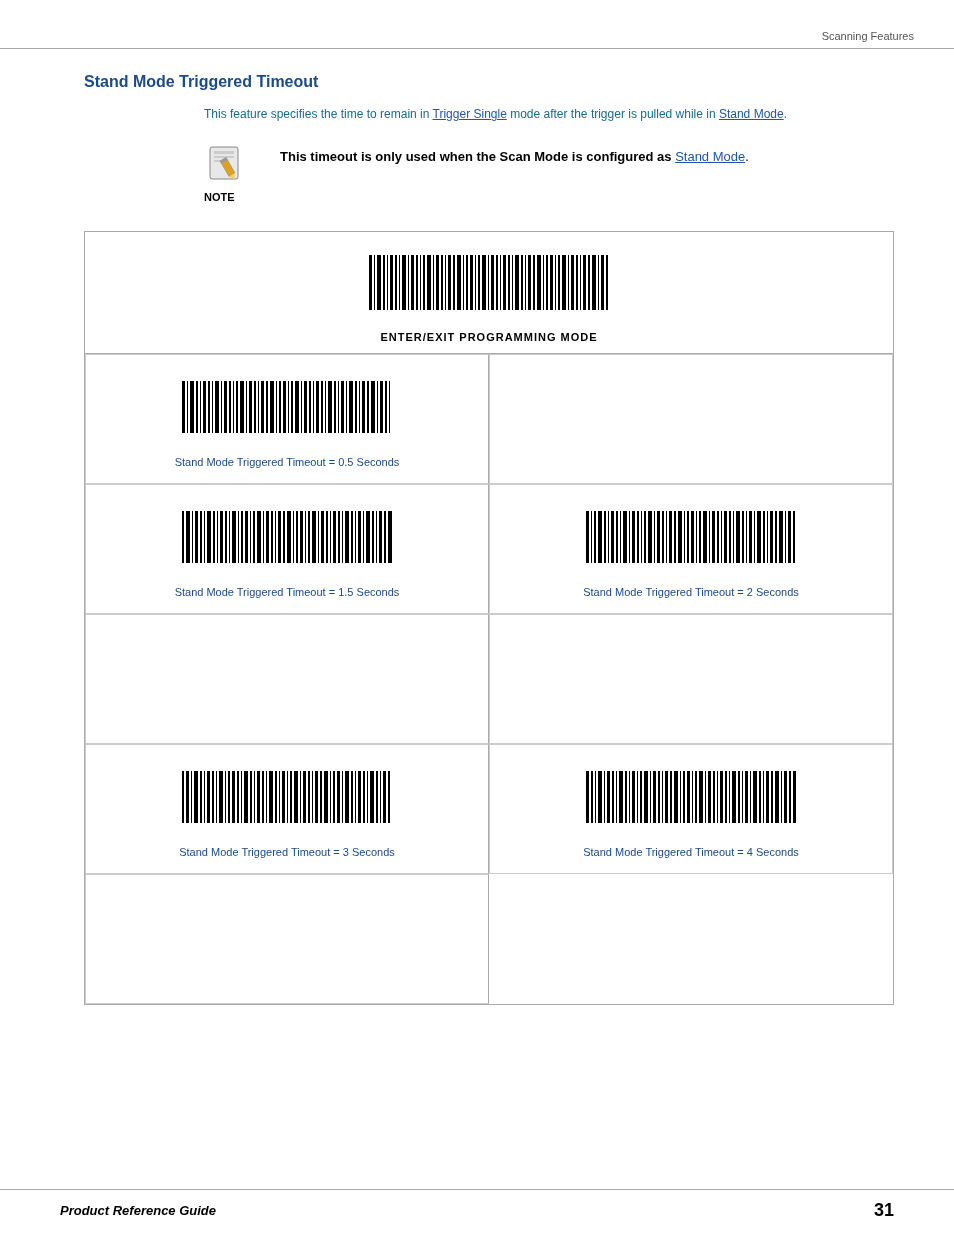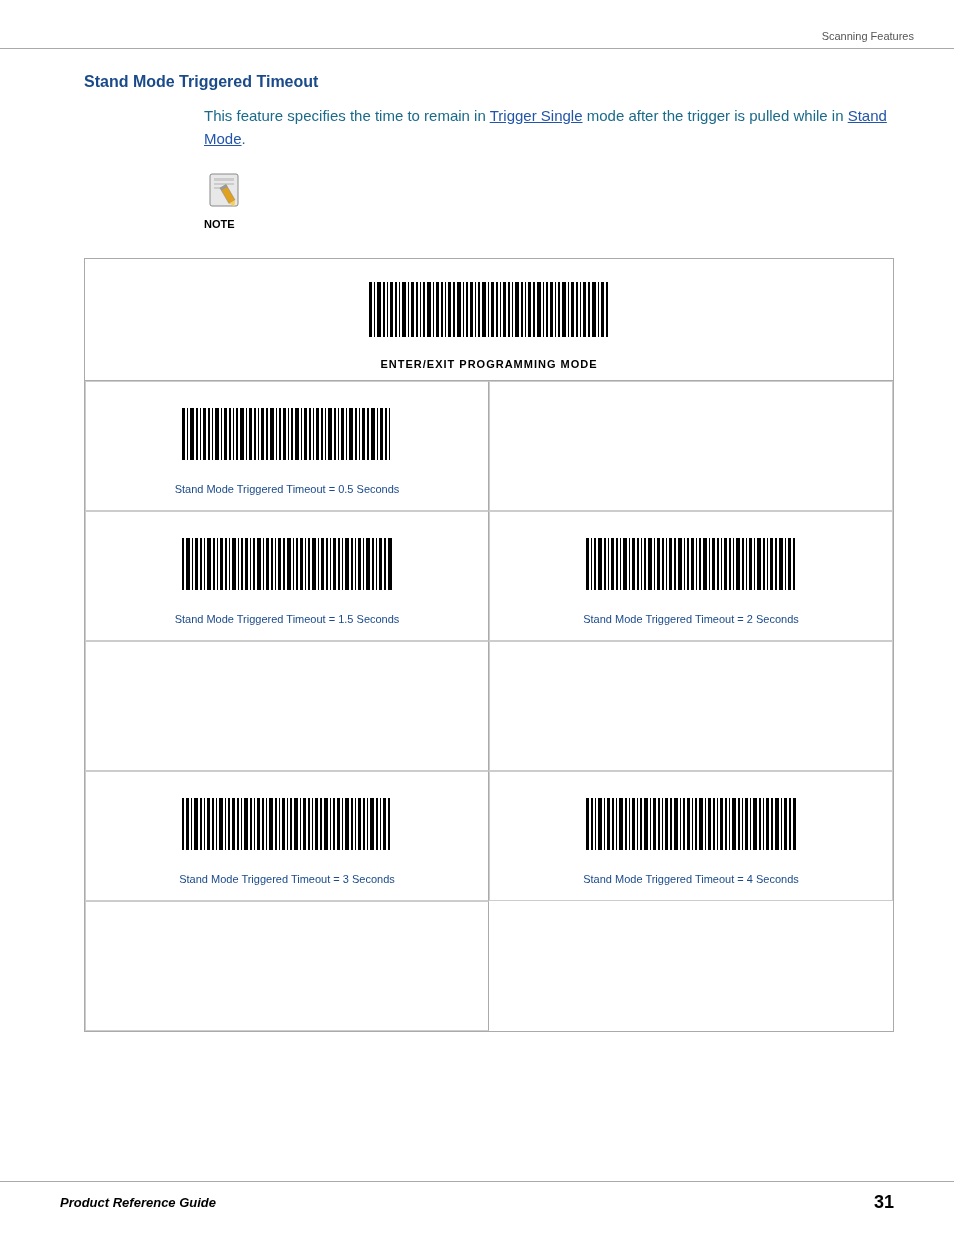--- a/index.html
+++ b/index.html
@@ -31,21 +31,21 @@
 
     .section-title {
       font-size: 16px;
       font-weight: bold;
       color: #1a4a8a;
       margin-bottom: 14px;
     }
 
     .intro-text {
       color: #1a6a8a;
-      font-size: 15px;
+      font-size: 12px;
       margin-left: 120px;
       margin-bottom: 20px;
       line-height: 1.5;
     }
 
     .intro-text a {
       color: #2255aa;
       text-decoration: underline;
     }
 
@@ -151,21 +151,21 @@
     .enter-label {
       font-size: 11px;
       font-weight: bold;
       letter-spacing: 1px;
       margin-top: 6px;
       color: #000;
     }
 
     .page-footer {
       position: absolute;
-      bottom: 12px;
+      bottom: 4px;
       left: 0;
       right: 0;
       padding: 10px 60px;
       border-top: 1px solid #aaa;
       display: flex;
       justify-content: space-between;
       align-items: center;
     }
 
     .footer-left {
@@ -208,20 +208,23 @@
         <rect x="10" y="13" width="20" height="2" fill="#ccc"></rect>
         <rect x="10" y="17" width="14" height="2" fill="#ccc"></rect>
 
         <g transform="translate(16,18) rotate(-30)">
           <rect x="0" y="0" width="7" height="18" fill="#e0a020" stroke="#888" stroke-width="0.5"></rect>
           <polygon points="0,18 7,18 3.5,23" fill="#f5d060"></polygon>
           <rect x="0" y="0" width="7" height="3" fill="#999"></rect>
         </g>
       </svg>
       <span class="note-label">NOTE</span>
+    </div>
+    <div class="note-text">
+      <strong>This timeout is only used when the Scan Mode is configured as </strong><a>Stand Mode</a><span>.</span>
     </div>
   </div>
 
   <div class="barcode-section">
 
     <div class="enter-exit-row">
       <svg class="enter-barcode-svg" viewBox="0 0 260 75">
 
         <g fill="#000">
           <rect x="10" y="5" width="3" height="55"></rect>

